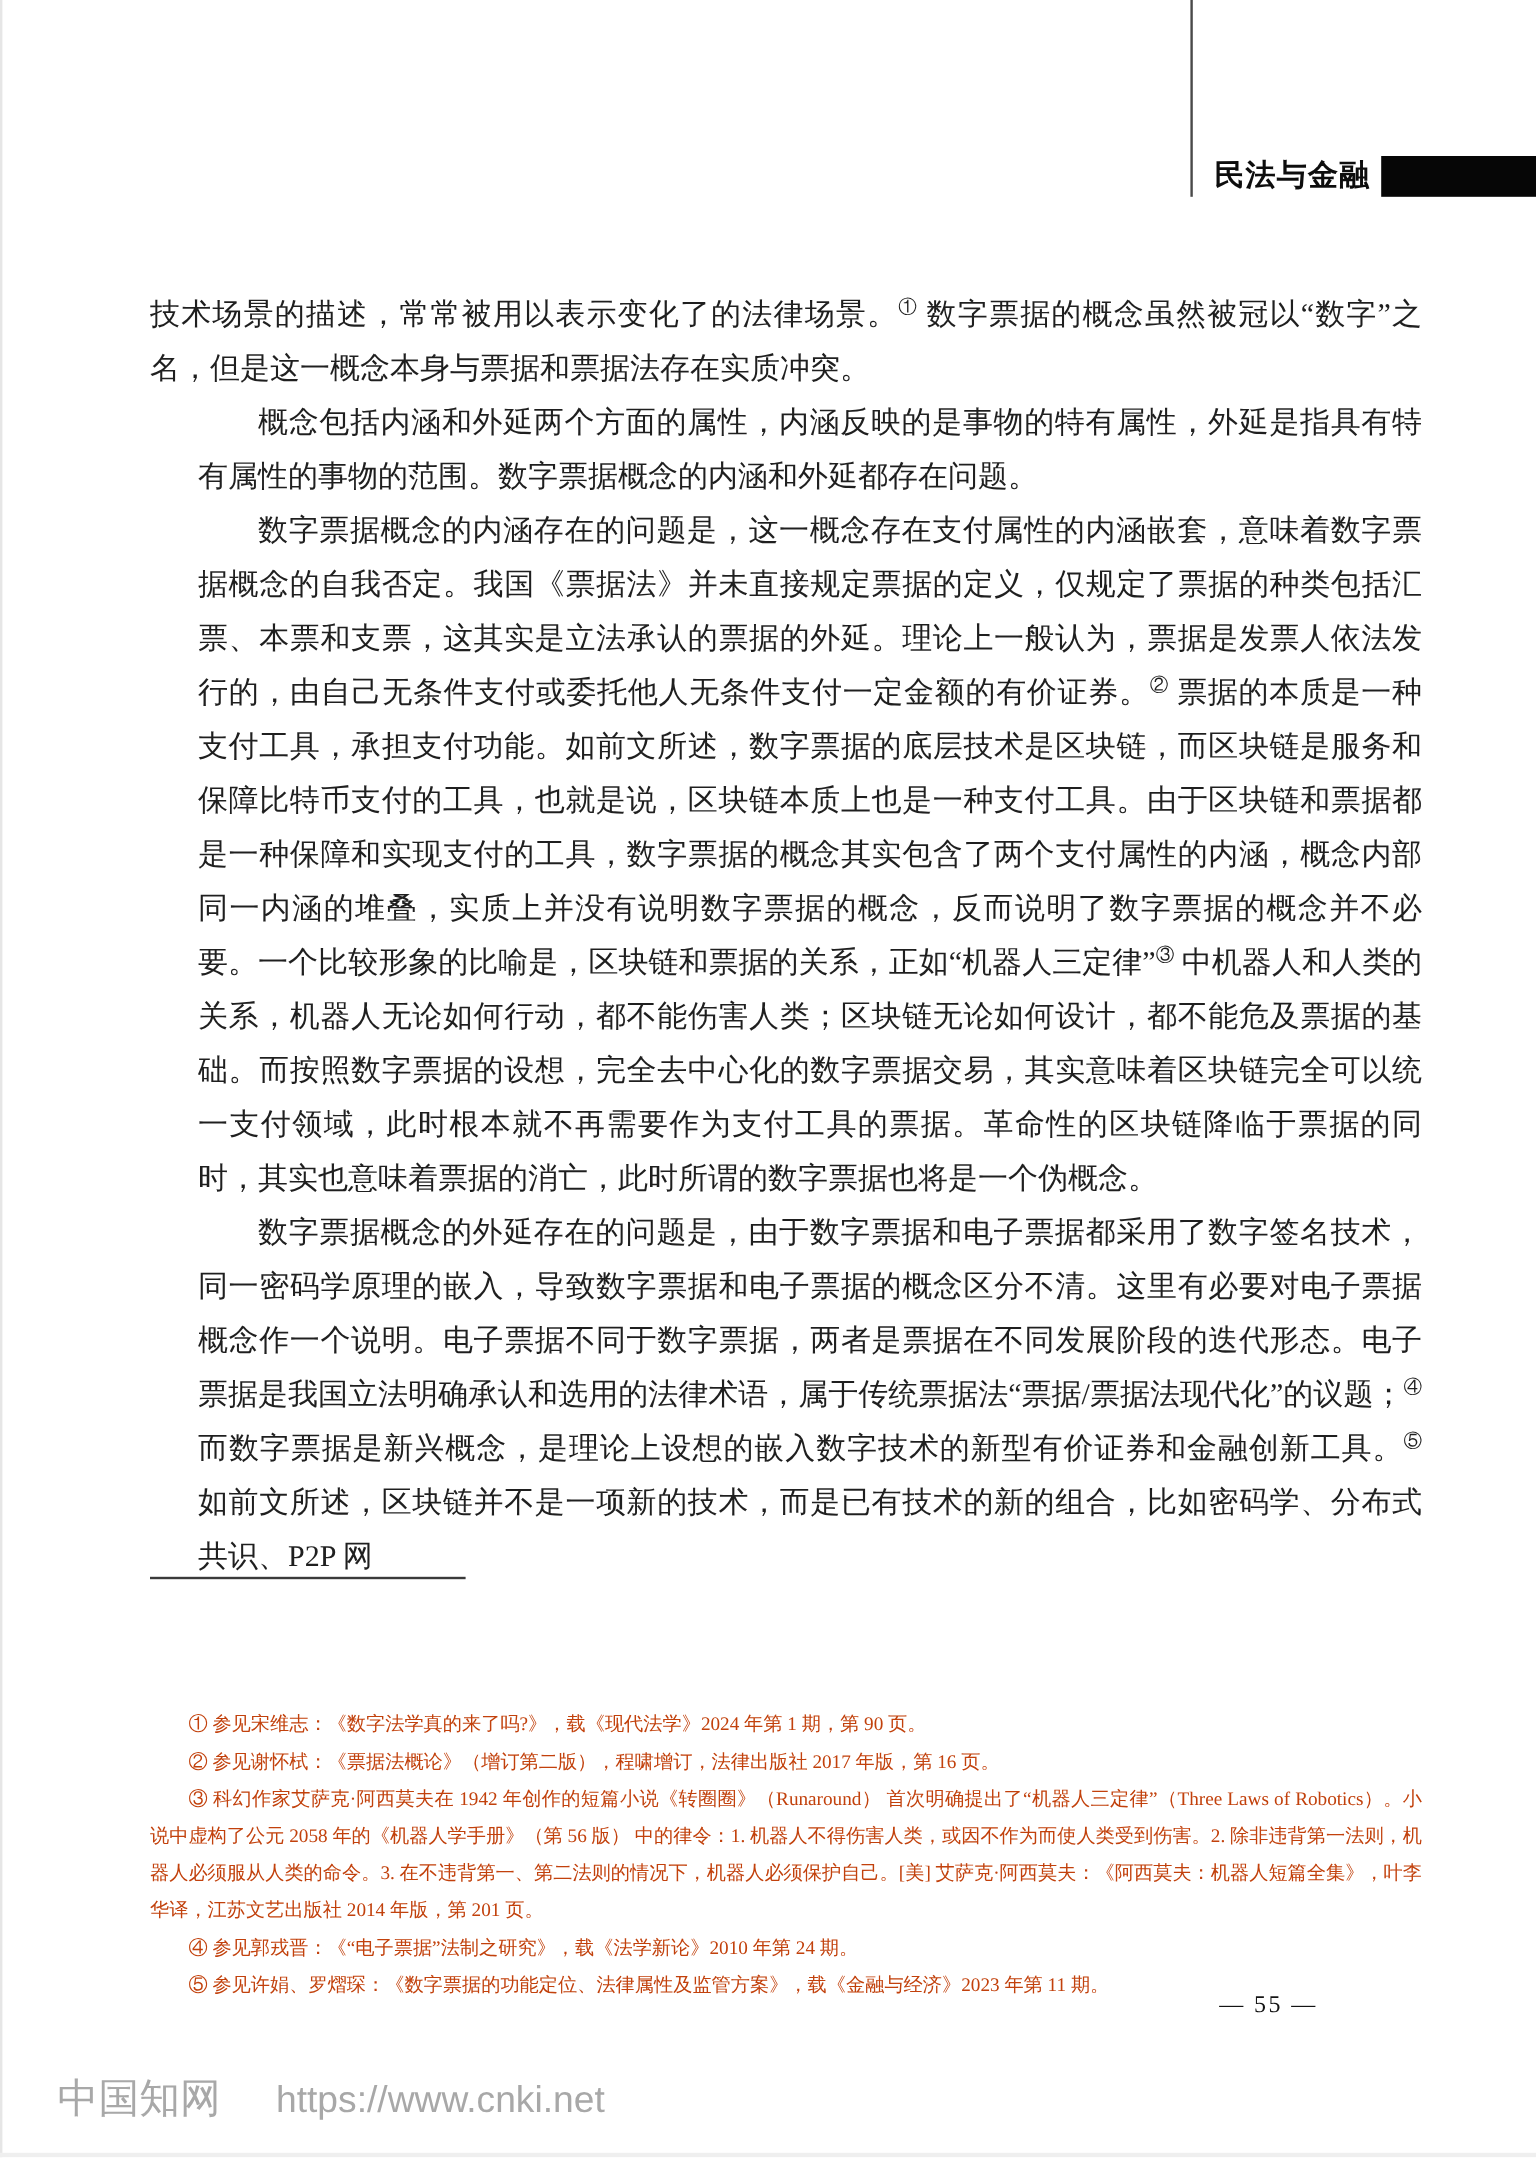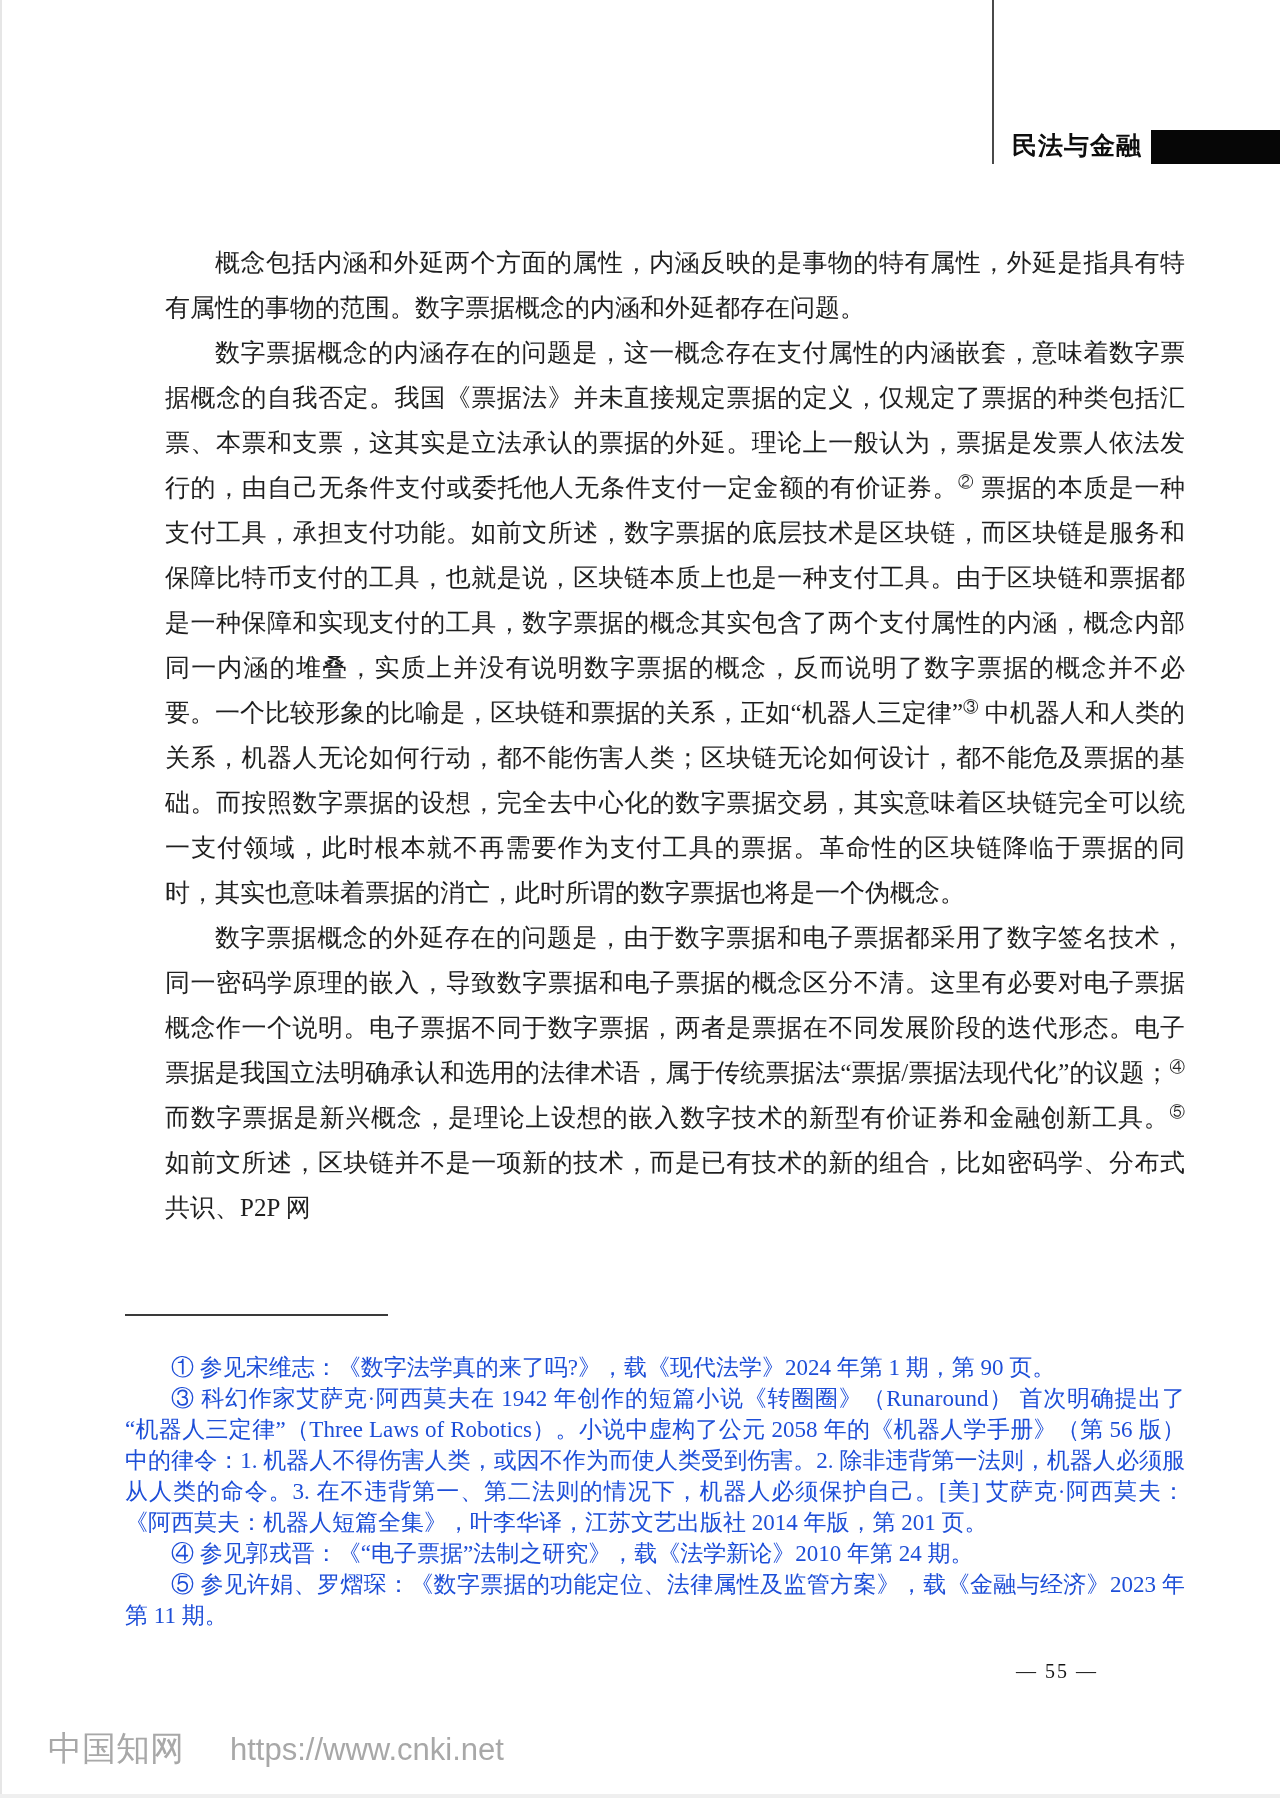--- a/index.html
+++ b/index.html
@@ -22,22 +22,22 @@
   }
   .article-body p{margin:0;padding:0;}
   .article-body p.para{text-indent:2em;margin-left:40px;}
   .article-body p.continuation{text-indent:0;}
   .article-body p.heading{text-indent:2em;font-style:italic;font-weight:normal;color:#2a2a2a;}
   .article-body sup.fnref{font-size:0.62em;vertical-align:super;line-height:0;}
 
   
   .footnote-sep{position:absolute;left:125px;top:1314px;width:263px;height:2px;background:#3a3a3a;}
   .footnotes{
-    position:absolute;left:125px;top:1352px;width:1060px;
-    font-size:23px;line-height:31px;text-align:justify;text-justify:inter-ideograph;color:#1d4ed8;
+    position:absolute;left:125px;top:1422px;width:1060px;
+    font-size:16px;line-height:31px;text-align:justify;text-justify:inter-ideograph;color:#c2410c;
   }
   .footnotes p{margin:0;padding:0;text-indent:2em;}
 
   
   .page-number{position:absolute;left:1016px;top:1660px;font-size:20px;letter-spacing:2px;color:#141414;}
   .watermark{position:absolute;left:48px;top:1726px;color:#a8a8a8;white-space:nowrap;
     font-family:"Liberation Sans","DejaVu Sans",sans-serif;}
   .watermark .site{font-size:34px;}
   .watermark .url{font-size:31px;margin-left:46px;}
 </style>
@@ -47,28 +47,30 @@
 <div class="page">
 
   <div class="edge-left"></div>
   <div class="edge-bottom"></div>
 
   <div class="header-vline"></div>
   <div class="section-label">民法与金融</div>
   <div class="header-black-tab"></div>
 
   <main class="article-body">
+      <p class="continuation">技术场景的描述，常常被用以表示变化了的法律场景。<sup class="fnref">①</sup> 数字票据的概念虽然被冠以“数字”之名，但是这一概念本身与票据和票据法存在实质冲突。</p>
       <p class="para">概念包括内涵和外延两个方面的属性，内涵反映的是事物的特有属性，外延是指具有特有属性的事物的范围。数字票据概念的内涵和外延都存在问题。</p>
       <p class="para">数字票据概念的内涵存在的问题是，这一概念存在支付属性的内涵嵌套，意味着数字票据概念的自我否定。我国《票据法》并未直接规定票据的定义，仅规定了票据的种类包括汇票、本票和支票，这其实是立法承认的票据的外延。理论上一般认为，票据是发票人依法发行的，由自己无条件支付或委托他人无条件支付一定金额的有价证券。<sup class="fnref">②</sup> 票据的本质是一种支付工具，承担支付功能。如前文所述，数字票据的底层技术是区块链，而区块链是服务和保障比特币支付的工具，也就是说，区块链本质上也是一种支付工具。由于区块链和票据都是一种保障和实现支付的工具，数字票据的概念其实包含了两个支付属性的内涵，概念内部同一内涵的堆叠，实质上并没有说明数字票据的概念，反而说明了数字票据的概念并不必要。一个比较形象的比喻是，区块链和票据的关系，正如“机器人三定律”<sup class="fnref">③</sup> 中机器人和人类的关系，机器人无论如何行动，都不能伤害人类；区块链无论如何设计，都不能危及票据的基础。而按照数字票据的设想，完全去中心化的数字票据交易，其实意味着区块链完全可以统一支付领域，此时根本就不再需要作为支付工具的票据。革命性的区块链降临于票据的同时，其实也意味着票据的消亡，此时所谓的数字票据也将是一个伪概念。</p>
       <p class="para">数字票据概念的外延存在的问题是，由于数字票据和电子票据都采用了数字签名技术，同一密码学原理的嵌入，导致数字票据和电子票据的概念区分不清。这里有必要对电子票据概念作一个说明。电子票据不同于数字票据，两者是票据在不同发展阶段的迭代形态。电子票据是我国立法明确承认和选用的法律术语，属于传统票据法“票据/票据法现代化”的议题；<sup class="fnref">④</sup> 而数字票据是新兴概念，是理论上设想的嵌入数字技术的新型有价证券和金融创新工具。<sup class="fnref">⑤</sup> 如前文所述，区块链并不是一项新的技术，而是已有技术的新的组合，比如密码学、分布式共识、P2P 网</p>
     </main>
 
   <div class="footnote-sep"></div>
   <section class="footnotes">
       <p>① 参见宋维志：《数字法学真的来了吗?》，载《现代法学》2024 年第 1 期，第 90 页。</p>
+      <p>② 参见谢怀栻：《票据法概论》（增订第二版），程啸增订，法律出版社 2017 年版，第 16 页。</p>
       <p>③ 科幻作家艾萨克·阿西莫夫在 1942 年创作的短篇小说《转圈圈》（Runaround） 首次明确提出了“机器人三定律”（Three Laws of Robotics）。小说中虚构了公元 2058 年的《机器人学手册》（第 56 版） 中的律令：1. 机器人不得伤害人类，或因不作为而使人类受到伤害。2. 除非违背第一法则，机器人必须服从人类的命令。3. 在不违背第一、第二法则的情况下，机器人必须保护自己。[美] 艾萨克·阿西莫夫：《阿西莫夫：机器人短篇全集》，叶李华译，江苏文艺出版社 2014 年版，第 201 页。</p>
       <p>④ 参见郭戎晋：《“电子票据”法制之研究》，载《法学新论》2010 年第 24 期。</p>
       <p>⑤ 参见许娟、罗熠琛：《数字票据的功能定位、法律属性及监管方案》，载《金融与经济》2023 年第 11 期。</p>
     </section>
 
   <div class="page-number">— 55 —</div>
 
   <div class="watermark">
     <span class="site">中国知网</span><span class="url">https://www.cnki.net</span>
   </div>

